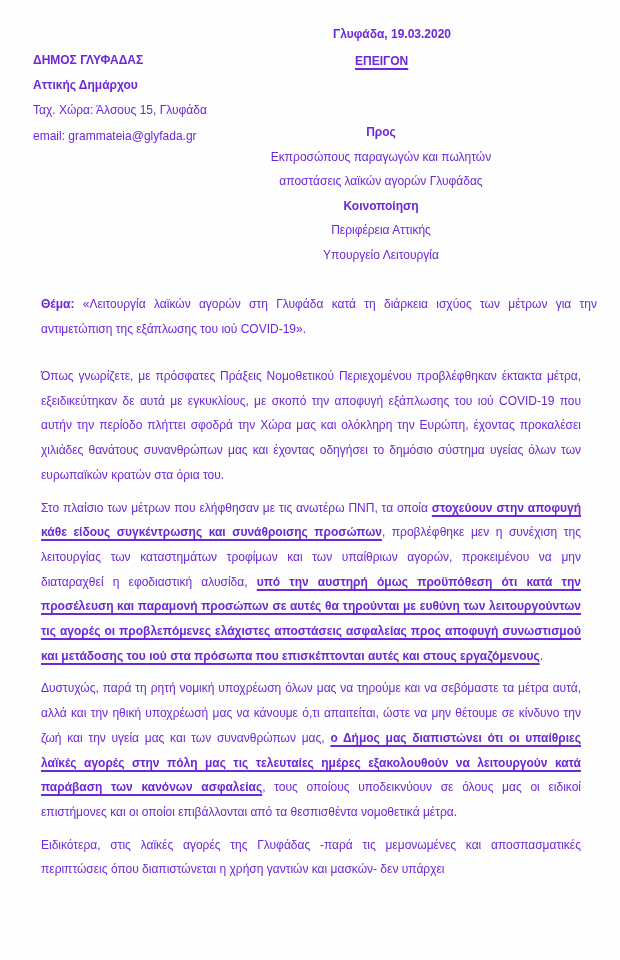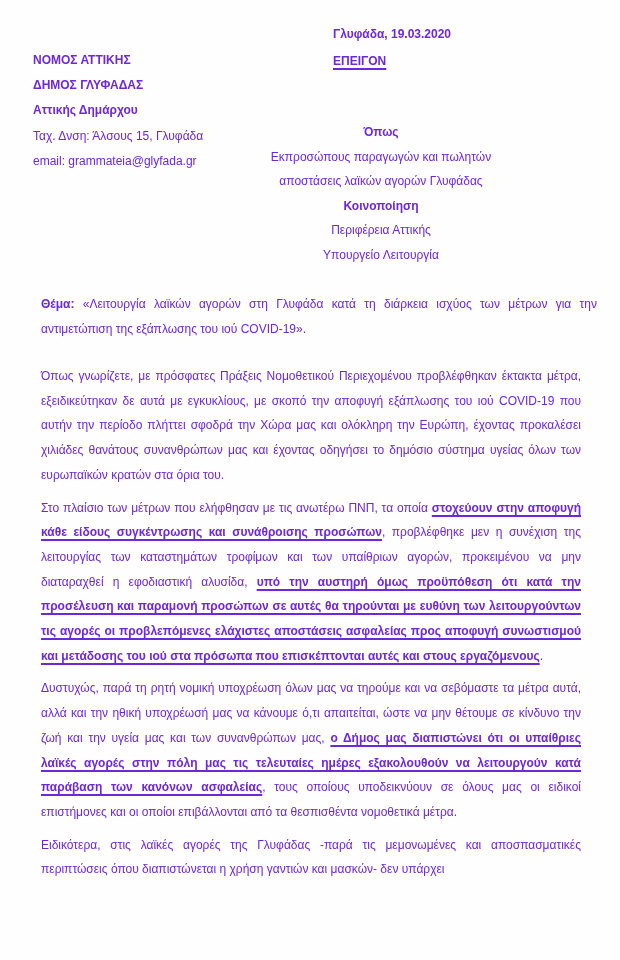--- a/index.html
+++ b/index.html
@@ -26,20 +26,21 @@
     left: 333px;
     top: 21px;
     line-height: 27.4px;
     font-weight: 700;
     white-space: nowrap;
   }
   .meta .urgent {
     text-decoration: underline;
     text-decoration-thickness: 1.5px;
     text-underline-offset: 3px;
+    margin-left: 22px;
   }
   .sender {
     position: absolute;
     left: 33px;
     top: 48px;
     line-height: 25.2px;
     white-space: nowrap;
   }
   .hb { font-weight: 700; }
   .recipient {
@@ -74,29 +75,28 @@
 <body>
 
 <div class="page">
 
   <div class="meta">
     <div>Γλυφάδα, 19.03.2020</div>
     <div class="urgent">ΕΠΕΙΓΟΝ</div>
   </div>
 
   <div class="sender">
-    <div class="hb">ΝΟΜΟΣ ΑΤΤΙΚΗΣ</div>
     <div class="hb">ΔΗΜΟΣ ΓΛΥΦΑΔΑΣ</div>
     <div class="hb">Αττικής Δημάρχου</div>
-    <div>Ταχ. Δνση: Άλσους 15, Γλυφάδα</div>
+    <div>Ταχ. Χώρα: Άλσους 15, Γλυφάδα</div>
     <div>email: grammateia@glyfada.gr</div>
   </div>
 
   <div class="recipient">
-    <div class="hb">Όπως</div>
+    <div class="hb">Προς</div>
     <div>Εκπροσώπους παραγωγών και πωλητών</div>
     <div>αποστάσεις λαϊκών αγορών Γλυφάδας</div>
     <div class="hb">Κοινοποίηση</div>
     <div>Περιφέρεια Αττικής</div>
     <div>Υπουργείο Λειτουργία</div>
   </div>
 
   <div class="subject para"><span class="b">Θέμα: </span><span>«Λειτουργία λαϊκών αγορών στη Γλυφάδα κατά τη διάρκεια ισχύος των μέτρων για την αντιμετώπιση της εξάπλωσης του ιού COVID-19».</span></div>
 
   <div class="bodytext">

